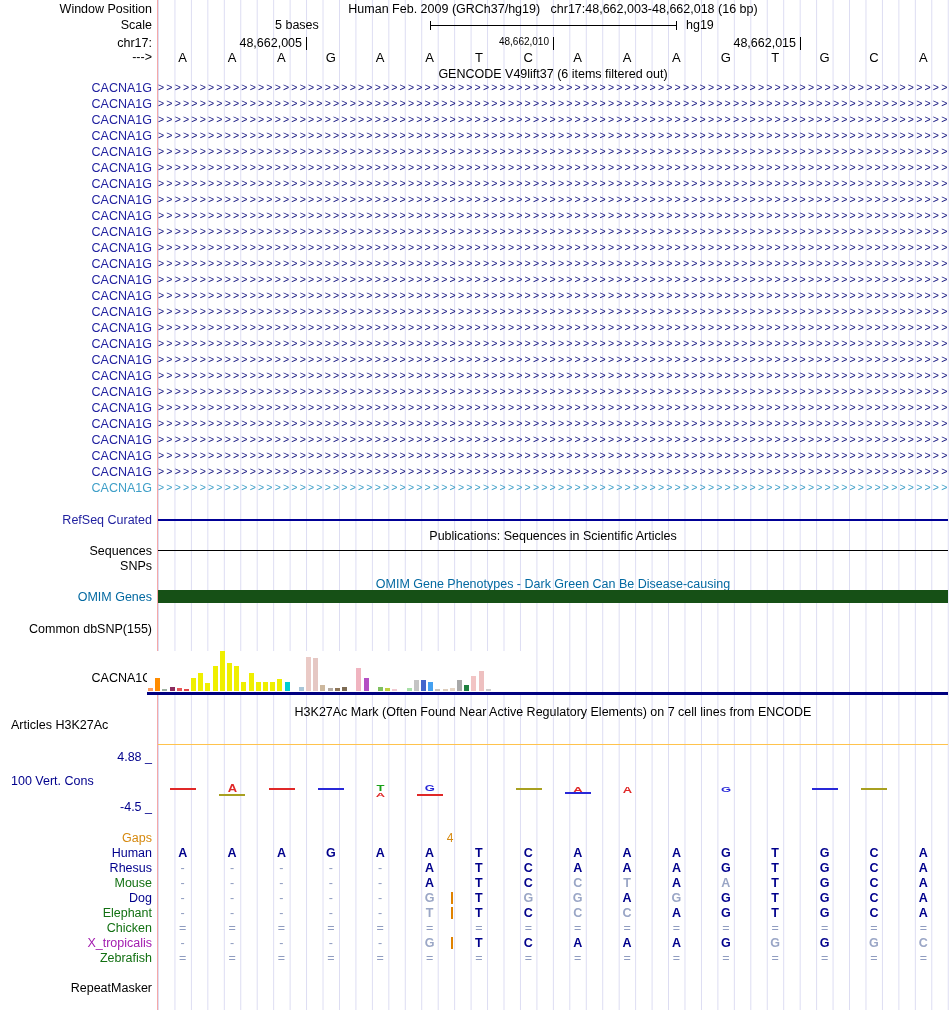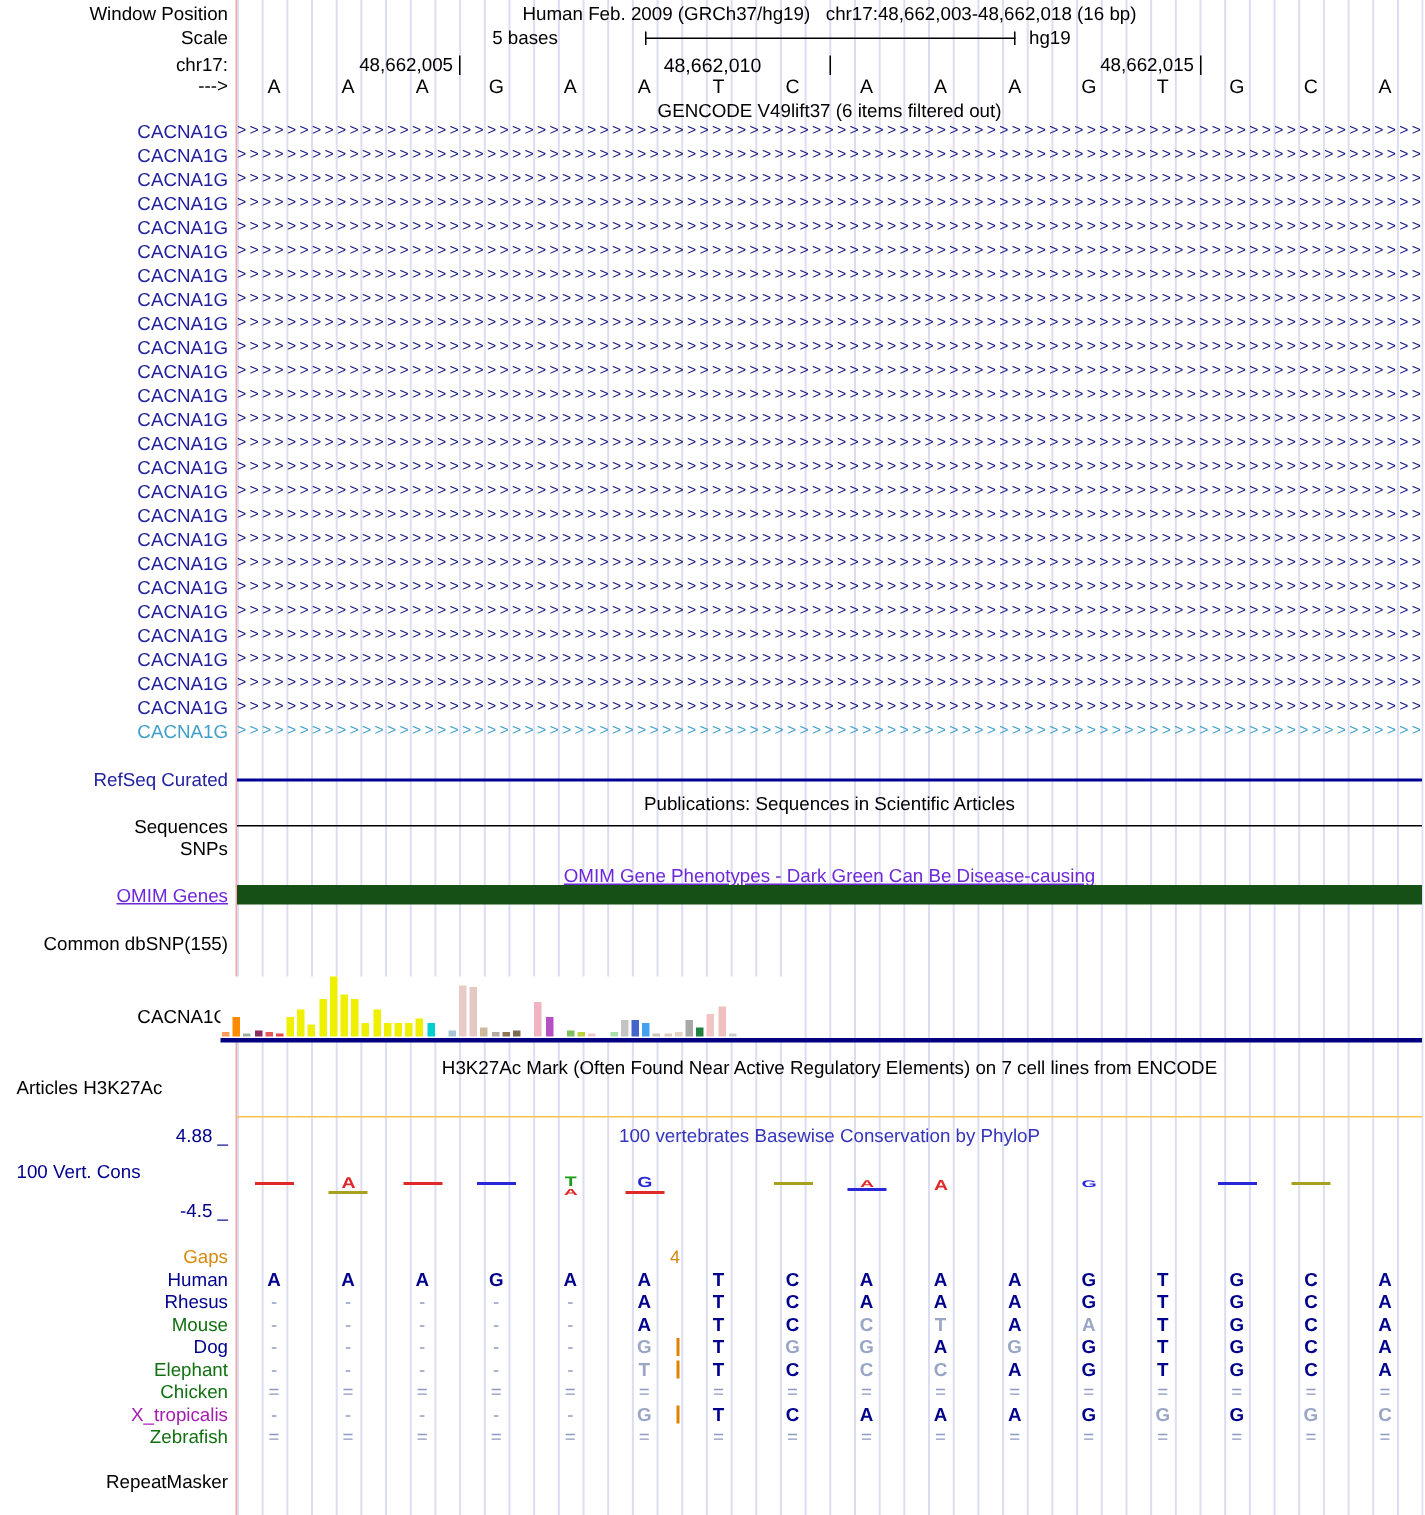--- a/index.html
+++ b/index.html
@@ -9,21 +9,21 @@
   
   #grid{left:158px;top:0;width:791px;height:1010px;
         background-image:linear-gradient(to right,#dcdcf2 1px,transparent 1px);
         background-size:16.4583px 100%;}
   #leftline{left:157px;top:0;width:1px;height:1010px;background:#f5a8a8;}
   .gutter{left:0;width:152px;text-align:right;font-size:12.5px;white-space:nowrap;}
   .gutter-left{left:11px;text-align:left;font-size:12.5px;white-space:nowrap;}
   .ctitle{left:158px;width:790px;text-align:center;font-size:12.5px;white-space:nowrap;}
   .navy{color:#00008c;}
   .blue2{color:#2222a0;}
-  .dgreen{color:#6d28d9;text-decoration:underline;}
+  .dgreen{color:#0369a1;}
   .orange{color:#d6890f;}
   .pblue{color:#3535bb;}
   .cell{position:absolute;width:50px;text-align:center;}
   .base{font-size:13px;color:#000;}
   .mz{font-size:12.5px;font-weight:bold;}
   .mzm{color:#00008c;}
   .mzd{color:#9aa6c6;font-weight:bold;}
   .mzp{color:#8f9cc0;font-weight:normal;}
   .arrowrow{left:158px;width:790px;overflow:hidden;white-space:nowrap;
             font-size:10.5px;letter-spacing:2.2px;line-height:13px;height:13px;}
@@ -40,21 +40,21 @@
 <div id="canvas">
   <div class="abs" id="grid"></div>
   <div class="abs" id="leftline"></div>
 
   <div class="abs gutter" style="top:2px;">Window Position</div>
   <div class="abs ctitle" style="top:2px;">
     <span>Human Feb. 2009 (GRCh37/hg19)</span>&nbsp;&nbsp;&nbsp;<span>chr17:48,662,003-48,662,018 (16 bp)</span>
   </div>
 
   <div class="abs gutter" style="top:18px;">Scale</div>
-  <div class="abs" style="left:275px;top:18px;width:150px;text-align:center;font-size:12.5px;">5 bases</div>
+  <div class="abs" style="left:275px;top:18px;width:150px;text-align:left;font-size:12.5px;">5 bases</div>
   <div class="abs" style="left:430px;top:25px;width:247px;height:1px;background:#000;"></div>
   <div class="abs" style="left:430px;top:21px;width:1px;height:9px;background:#000;"></div>
   <div class="abs" style="left:676px;top:21px;width:1px;height:9px;background:#000;"></div>
   <div class="abs" style="left:686px;top:18px;font-size:12.5px;text-align:right;">hg19</div>
 
   <div class="abs gutter" style="top:36px;">chr17:</div>
   <div id="ruler"></div>
 
   <div class="abs gutter" style="top:50px;">---&gt;</div>
   <div id="baserow"></div>
@@ -124,33 +124,32 @@
       <div style="position: absolute; left: 331.52px; bottom: 1px; width: 5px; height: 20px; background: rgb(238, 192, 192);"></div>
       <div style="position: absolute; left: 338.7px; bottom: 1px; width: 5px; height: 2px; background: rgb(204, 204, 204);"></div>
     </div>
   <div class="abs hline" style="left:147px;width:801px;top:692px;height:3px;background:#000080;"></div>
 
   <div class="abs ctitle" style="top:705px;">H3K27Ac Mark (Often Found Near Active Regulatory Elements) on 7 cell lines from ENCODE</div>
   <div class="abs gutter-left" style="top:718px;">Articles H3K27Ac</div>
   <div class="abs hline" id="h3k27ac-line" style="top: 744px; height: 1px; background: rgb(255, 195, 77);"></div>
 
   <div class="abs gutter navy" style="top:750px;">4.88 _</div>
-  <div class="abs ctitle pblue" style="top:750px;">100 vertebrates Basewise Conservation by PhyloP</div>
   <div class="abs gutter-left navy" style="top:774px;">100 Vert. Cons</div>
   <div id="phylop-glyphs"></div>
   <div class="abs gutter navy" style="top:800px;">-4.5 _</div>
 
   <div class="abs gutter orange" style="top:831px;">Gaps</div>
   <div class="abs orange" style="left:444px;top:831px;width:12px;text-align:center;font-size:12px;">4</div>
   <div id="multiz-rows"></div>
 
   <div class="abs gutter" style="top:981px;">RepeatMasker</div>
 <div style="position: absolute; left: 154px; top: 36px; width: 148px; text-align: right; font-size: 12.5px;">48,662,005</div>
     <div style="position: absolute; left: 306px; top: 37px; width: 1px; height: 13px; background: rgb(0, 0, 0);"></div>
-    <div style="position: absolute; left: 401px; top: 36px; width: 148px; text-align: center; font-size: 13px;">48,662,010</div>
+    <div style="position: absolute; left: 401px; top: 36px; width: 148px; text-align: right; font-size: 10px;">48,662,010</div>
     <div style="position: absolute; left: 553px; top: 37px; width: 1px; height: 13px; background: rgb(0, 0, 0);"></div>
     <div style="position: absolute; left: 648px; top: 36px; width: 148px; text-align: right; font-size: 12.5px;">48,662,015</div>
     <div style="position: absolute; left: 800px; top: 37px; width: 1px; height: 13px; background: rgb(0, 0, 0);"></div>
     <div class="cell base" style="position: absolute; left: 158px; top: 50px; width: 49.375px;">A</div>
     <div class="cell base" style="position: absolute; left: 207.375px; top: 50px; width: 49.375px;">A</div>
     <div class="cell base" style="position: absolute; left: 256.75px; top: 50px; width: 49.375px;">A</div>
     <div class="cell base" style="position: absolute; left: 306.125px; top: 50px; width: 49.375px;">G</div>
     <div class="cell base" style="position: absolute; left: 355.5px; top: 50px; width: 49.375px;">A</div>
     <div class="cell base" style="position: absolute; left: 404.875px; top: 50px; width: 49.375px;">A</div>
     <div class="cell base" style="position: absolute; left: 454.25px; top: 50px; width: 49.375px;">T</div>

